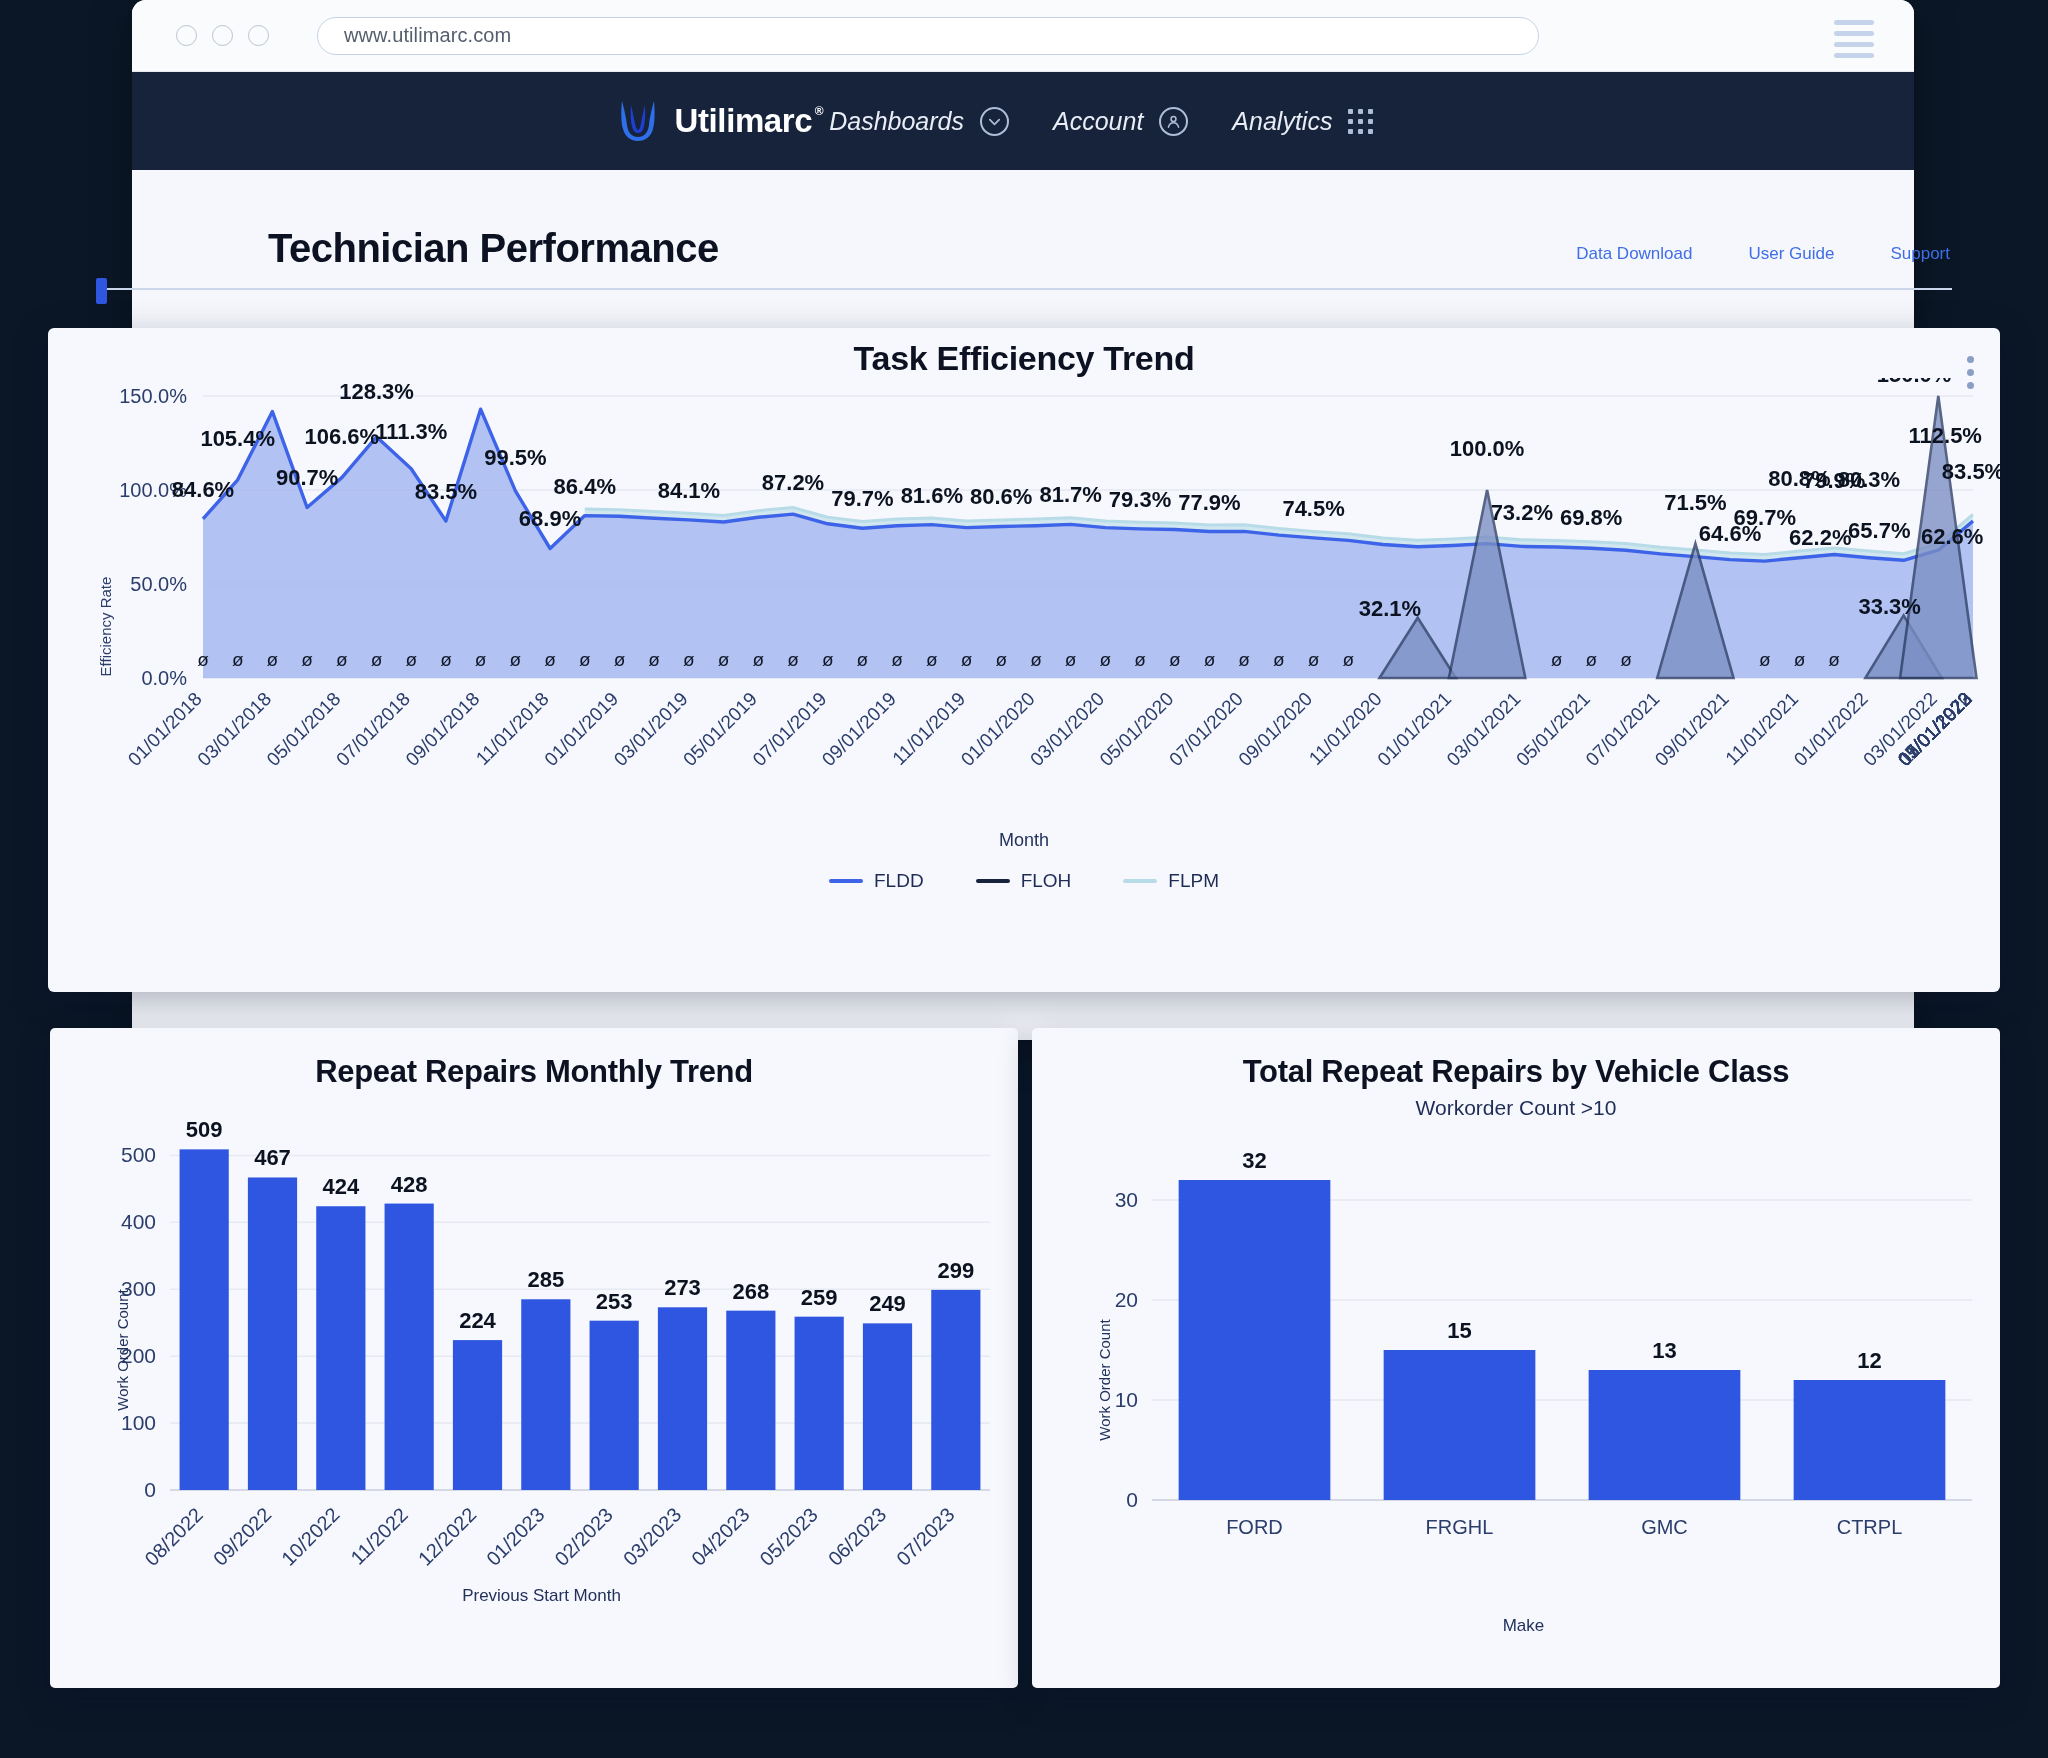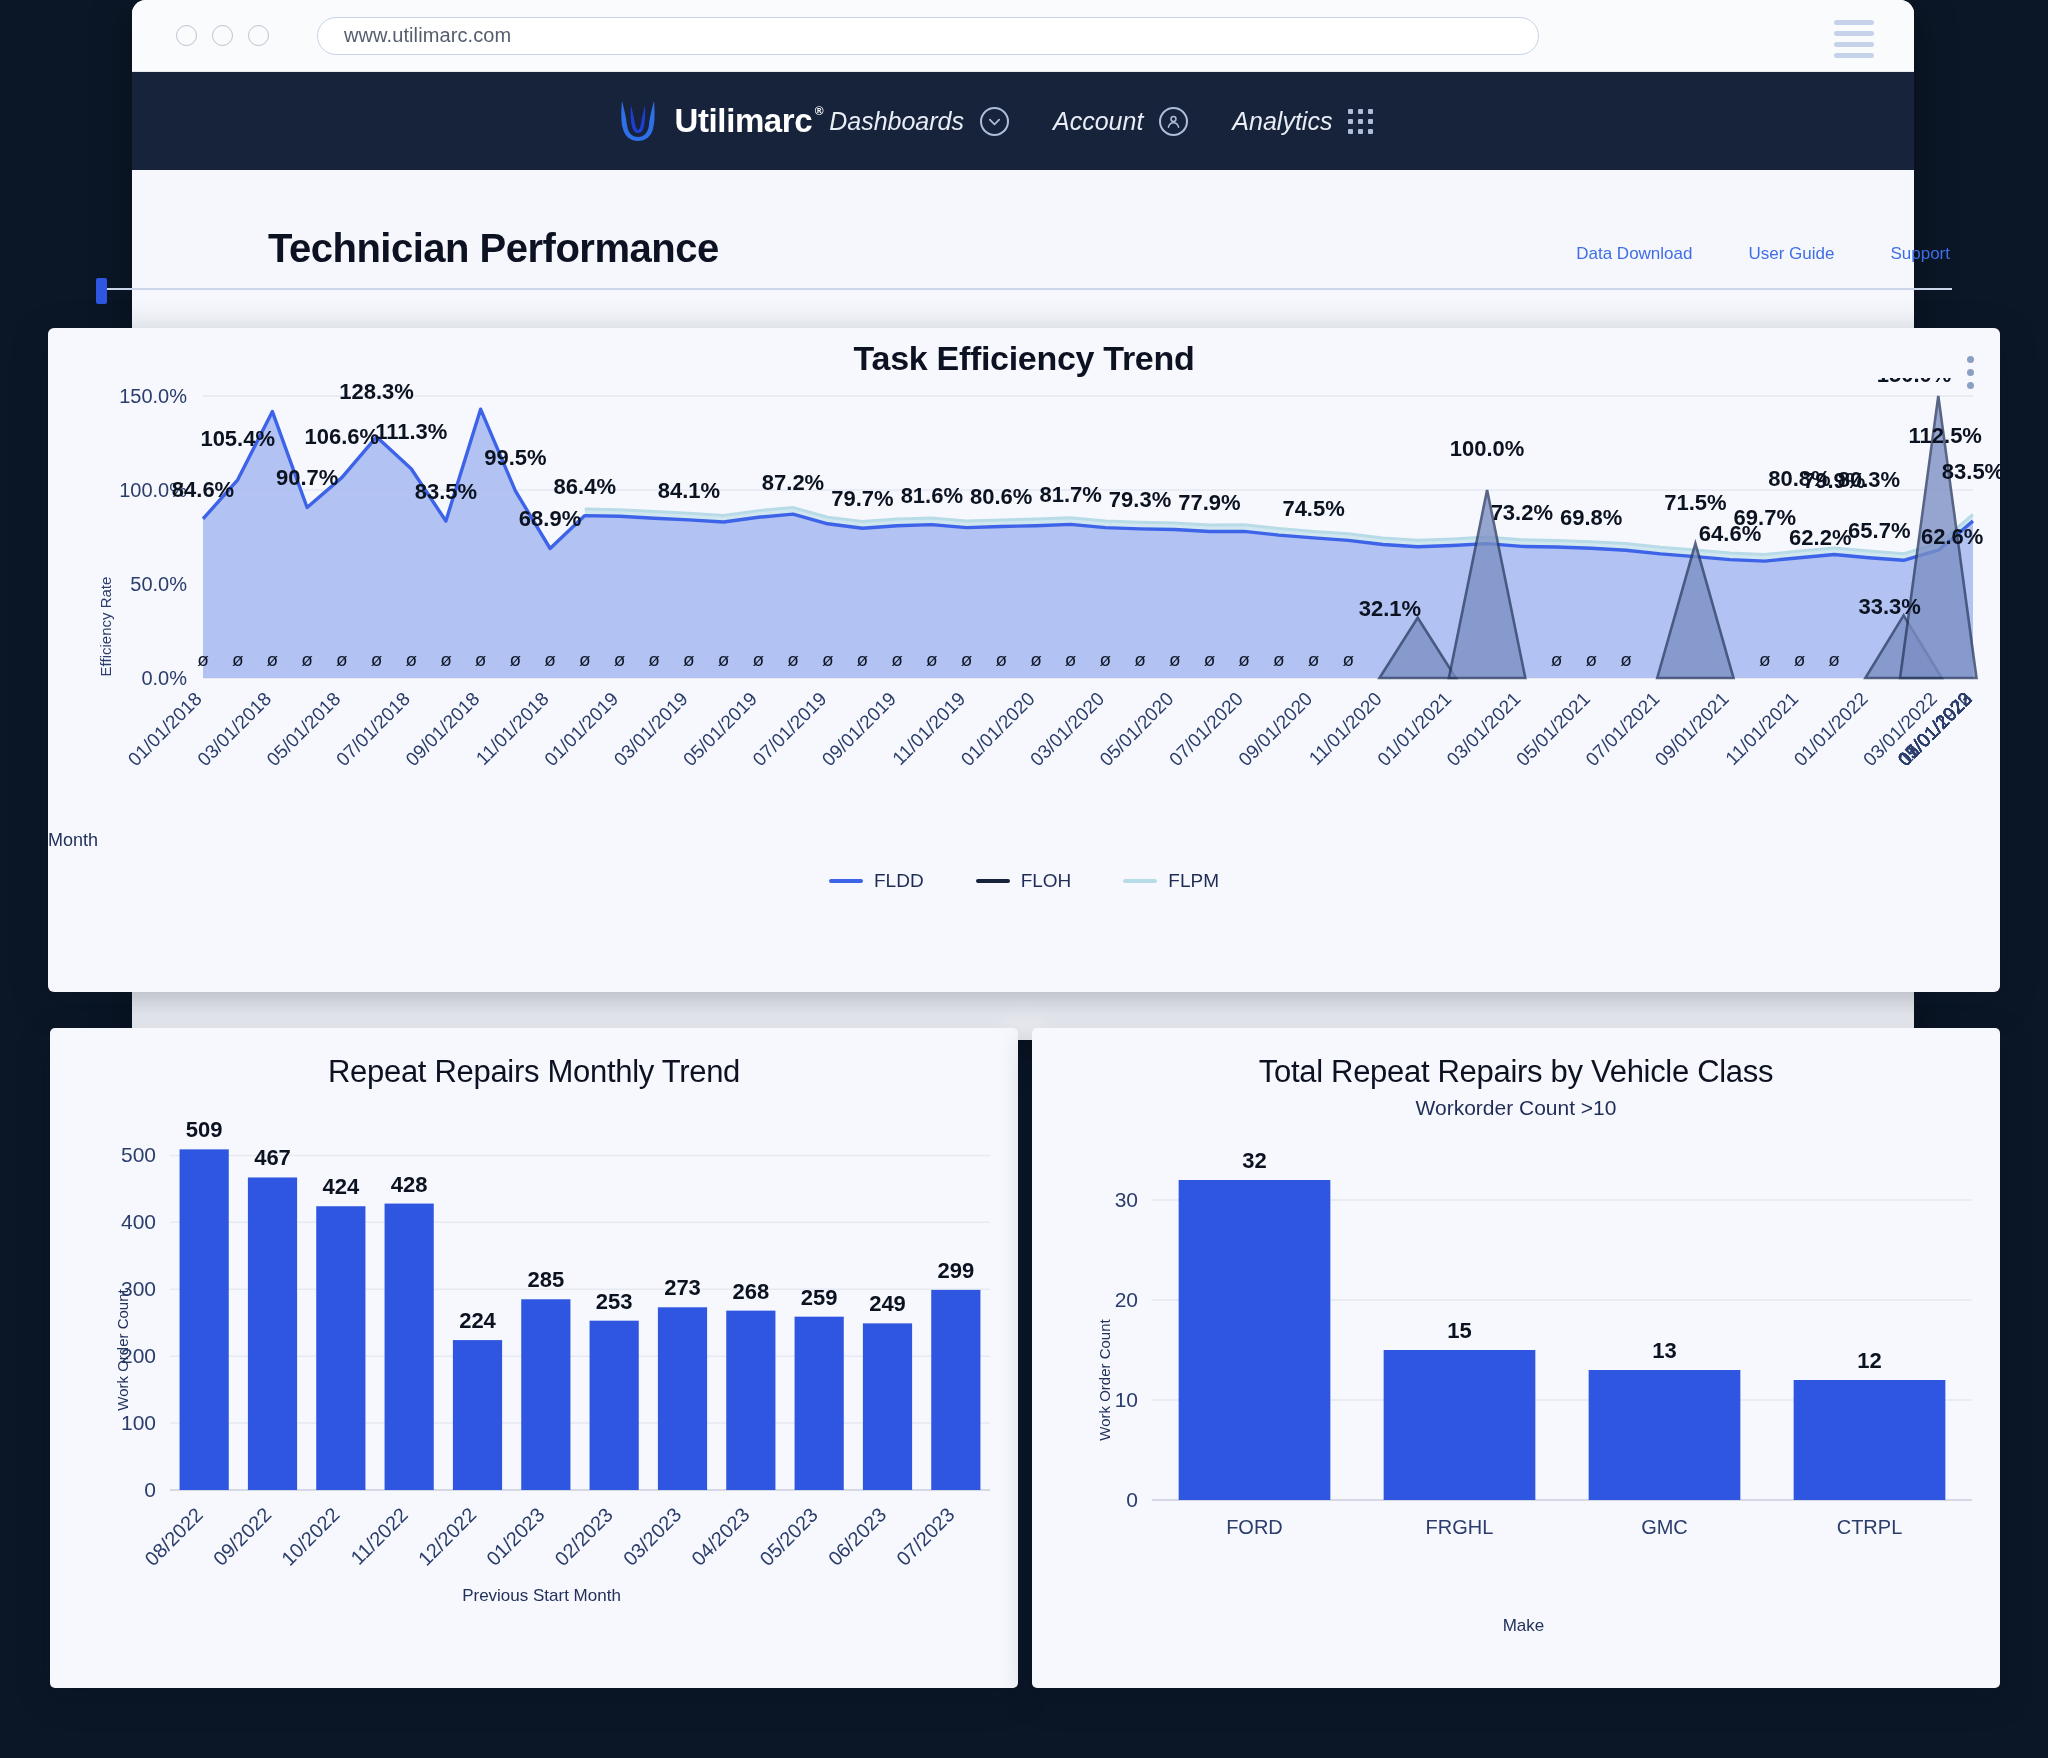--- a/index.html
+++ b/index.html
@@ -62,35 +62,35 @@
   }
   .card-kebab { position: absolute; right: 26px; top: 28px; display: flex; flex-direction: column; gap: 6px; }
   .card-kebab i { width: 7px; height: 7px; border-radius: 50%; background: #8b9ec4; display: block; }
   .chart-title { text-align: center; font-size: 34px; font-weight: 700; color: #0c1222; padding-top: 11px; letter-spacing: -.3px; }
 
   .linechart-wrap { position: relative; width: 100%; height: 560px; }
   .ylabel-main {
     position: absolute; left: 8px; top: 240px; transform: rotate(-90deg); transform-origin: center;
     font-size: 15px; color: #2a3d6b; white-space: nowrap;
   }
-  .xlabel-main { position: absolute; left: 0; right: 0; top: 452px; text-align: left; font-size: 18px; color: #22325c; }
+  .xlabel-main { position: absolute; left: 0; right: 0; top: 452px; text-align: center; font-size: 18px; color: #22325c; }
   .legend { position: absolute; left: 0; right: 0; top: 492px; display: flex; justify-content: center; gap: 52px; }
   .legend-item { display: flex; align-items: center; gap: 11px; font-size: 19px; color: #1e2d55; }
   .legend-swatch { width: 34px; height: 4px; border-radius: 2px; }
 
   
   .card-bl {
     position: absolute; left: 50px; top: 1028px; width: 968px; height: 660px;
     background: #f7f8fd; border-radius: 5px; box-shadow: 0 10px 32px rgba(5,15,35,.30);
   }
   .card-br {
     position: absolute; left: 1032px; top: 1028px; width: 968px; height: 660px;
     background: #f7f8fd; border-radius: 5px; box-shadow: 0 10px 32px rgba(5,15,35,.30);
   }
-  .bar-title { text-align: center; font-size: 31px; font-weight: 400; color: #0c1222; padding-top: 26px; letter-spacing: -.3px; }
+  .bar-title { text-align: center; font-size: 31px; font-weight: 700; color: #0c1222; padding-top: 26px; letter-spacing: -.3px; }
   .bar-sub { text-align: center; font-size: 21px; color: #1e2d55; margin-top: 6px; }
   .bar-area { position: relative; width: 100%; height: 520px; }
   .axis-ylabel {
     position: absolute; left: 12px; top: 50%; transform: translateY(-50%) rotate(-90deg);
     font-size: 15px; color: #22325c; white-space: nowrap;
   }
   .axis-xlabel { position: absolute; left: 0; right: 0; bottom: 4px; text-align: center; font-size: 17px; color: #22325c; padding-left: 15px; }
   svg { display: block; }
   text { font-family: "Liberation Sans", sans-serif; }
 </style>

